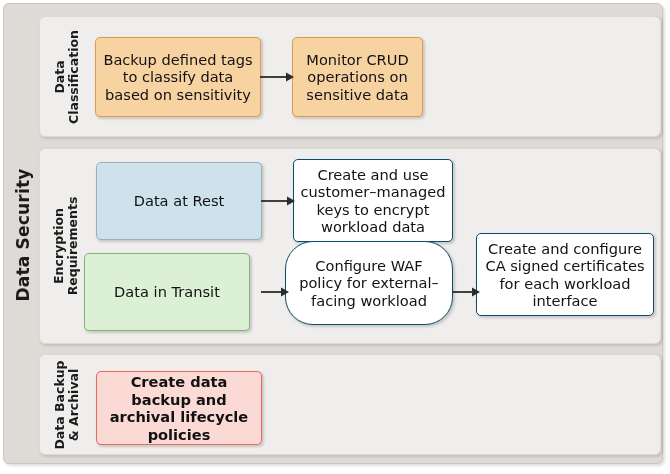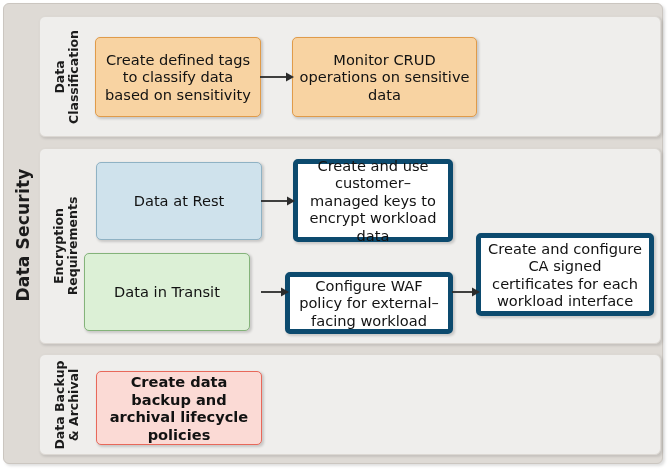--- a/index.html
+++ b/index.html
@@ -105,33 +105,33 @@
     color: #121212;
     font-size: 14.6px;
     line-height: 17.5px;
     padding: 2px 6px;
     box-shadow: 1.5px 1.5px 2.5px rgba(0,0,0,0.16);
   }
   .box-orange { background: #f8d3a2; border: 1px solid #e09b4a; }
   .box-blue   { background: #cfe2ec; border: 1px solid #8fb2c4; }
   .box-green  { background: #dcf0d6; border: 1px solid #84b37a; }
   .box-red    { background: #fbdad5; border: 1px solid #e8685a; font-weight: bold; }
-  .box-white  { background: #ffffff; border: 5px solid #0c4a6e; }
+  .box-white  { background: #ffffff; border: 1px solid #0c4a6e; }
 
   
   #box-create-tags     { left: 91px;  top: 33px;  width: 166px; height: 80px; }
-  #box-monitor-crud    { left: 288px; top: 33px;  width: 185px; height: 80px; }
+  #box-monitor-crud    { left: 288px; top: 33px;  width: 131px; height: 80px; }
 
   
   #box-data-at-rest    { left: 92px;  top: 158px; width: 166px; height: 78px; }
   #box-cmk-encrypt     { left: 289px; top: 155px; width: 160px; height: 83px; }
 
   
   #box-data-in-transit { left: 80px;  top: 249px; width: 166px; height: 78px; }
-  #box-waf-policy      { left: 281px; top: 268px; width: 168px; height: 62px; }
+  #box-waf-policy      { left: 281px; top: 237px; width: 168px; height: 84px; border-radius: 28px; }
   #box-ca-certs        { left: 472px; top: 229px; width: 178px; height: 83px; }
 
   
   #box-backup-policies { left: 92px;  top: 367px; width: 166px; height: 74px; }
 
   
   .arrow {
     position: absolute;
     height: 14px;
     display: block;
@@ -172,21 +172,21 @@
 
     <div class="panel" id="panel-backup">
       <div class="panel-label">
         <span>
           <i>Data Backup</i>
           <i>&amp; Archival</i>
         </span>
       </div>
     </div>
 
-    <div class="box box-orange" id="box-create-tags">Create defined tags to classify data based on sensitivity</div>
+    <div class="box box-orange" id="box-create-tags">Backup defined tags to classify data based on sensitivity</div>
 
     <div class="box box-orange" id="box-monitor-crud">Monitor CRUD operations on sensitive data</div>
 
     <div class="box box-blue" id="box-data-at-rest">Data at Rest</div>
 
     <div class="box box-white" id="box-cmk-encrypt">Create and use customer–managed keys to encrypt workload data</div>
 
     <div class="box box-green" id="box-data-in-transit">Data in Transit</div>
 
     <div class="box box-white" id="box-waf-policy">Configure WAF policy for external–facing workload</div>

